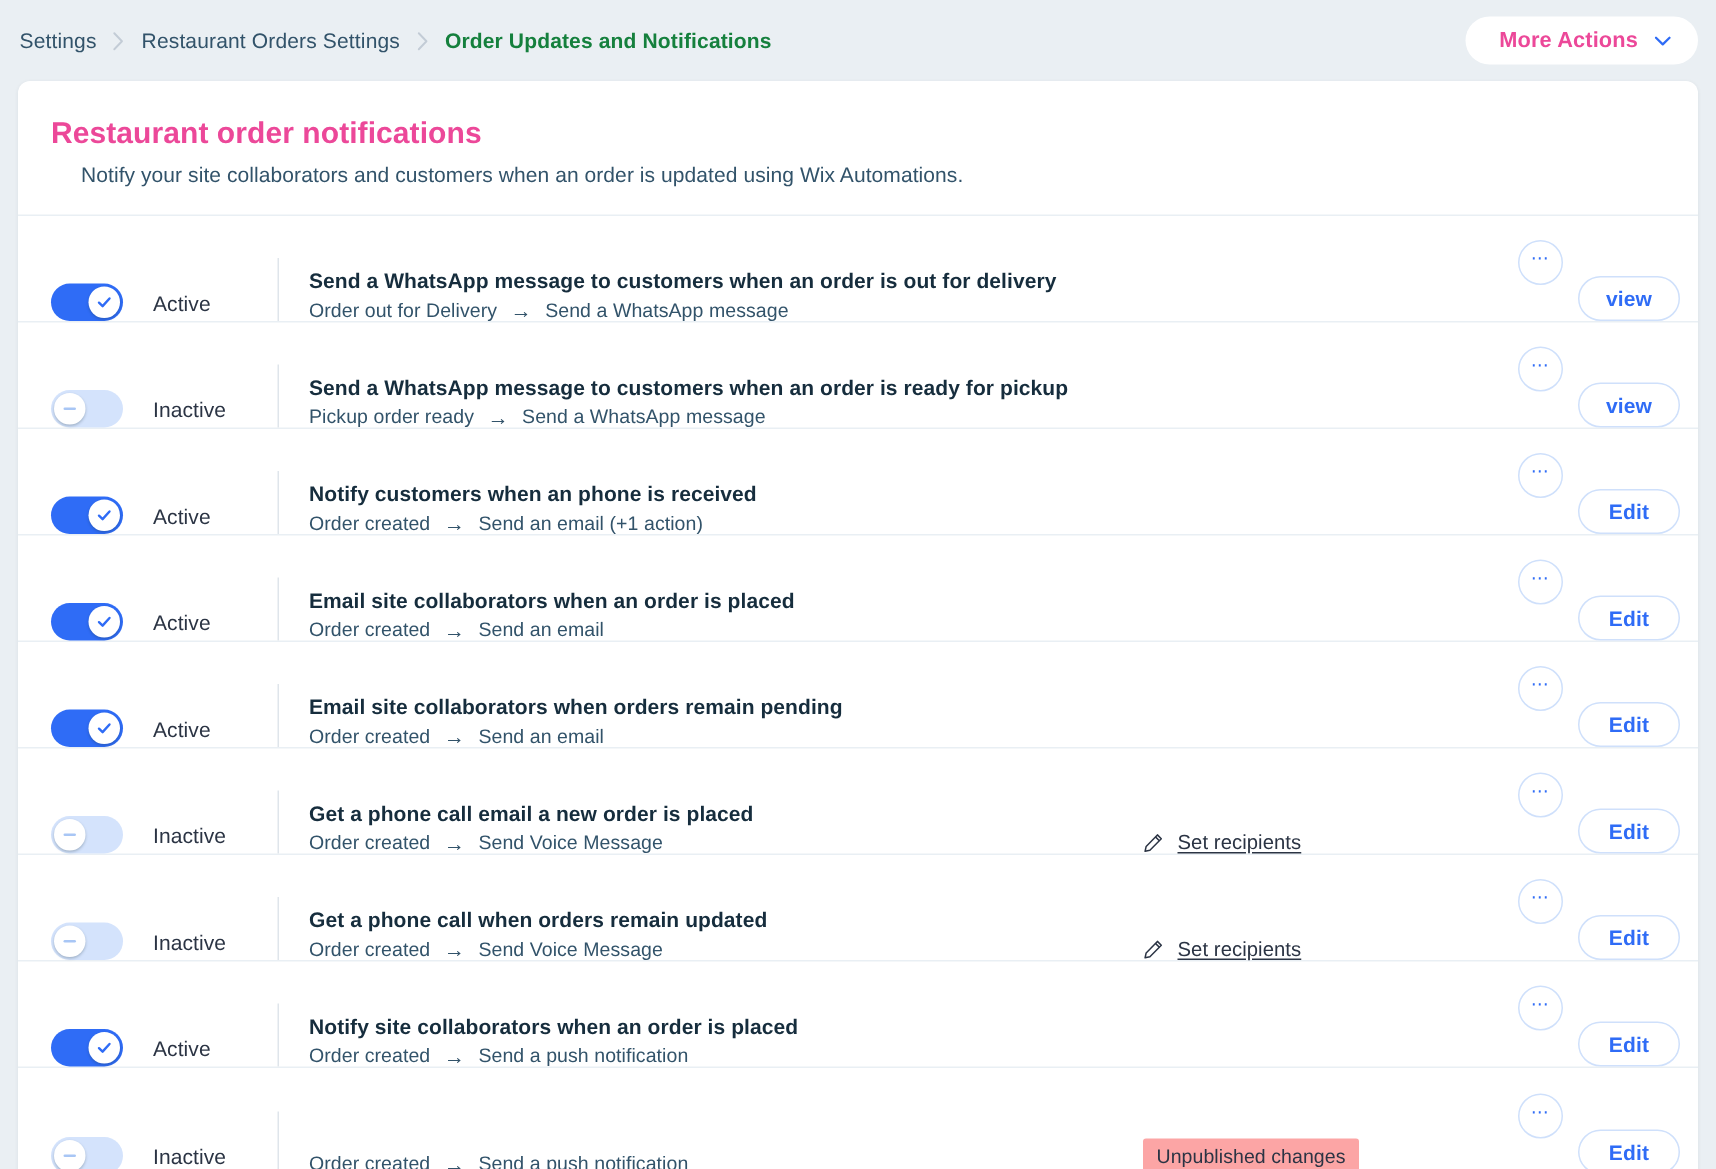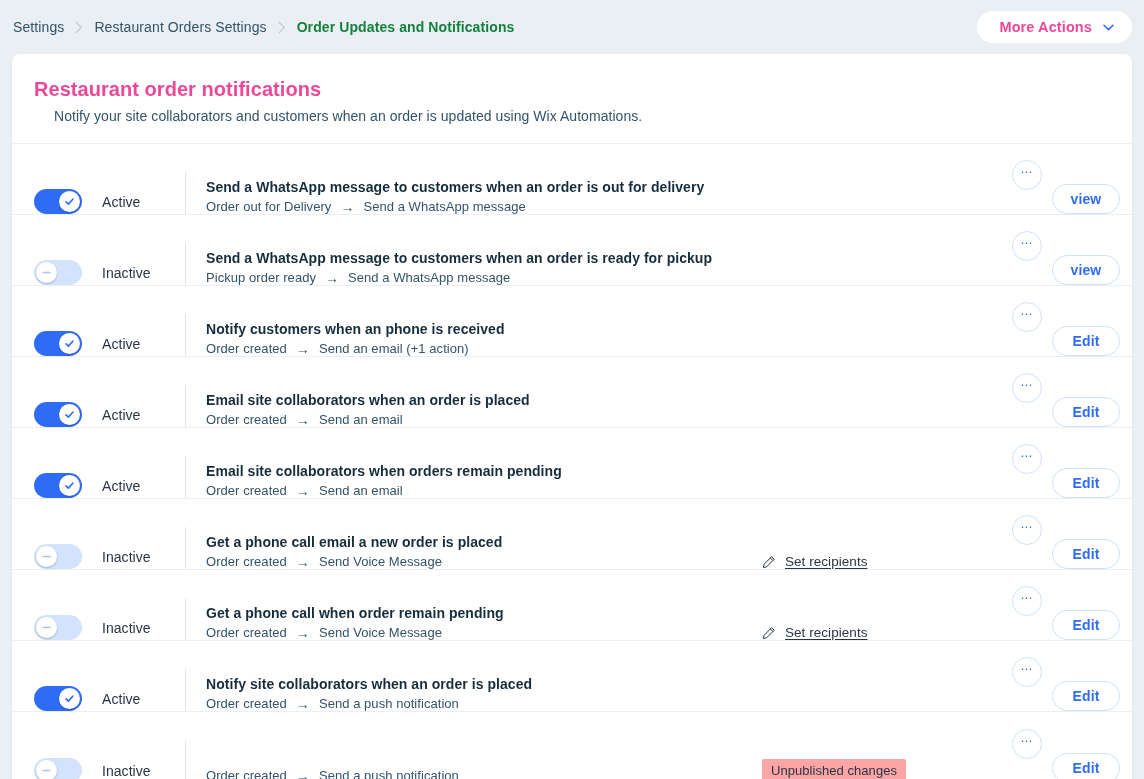--- a/index.html
+++ b/index.html
@@ -495,21 +495,21 @@
             <span class="knob">
               <svg width="13" height="13" viewBox="0 0 13 13">
                 <path d="M3.2 6.5 L9.8 6.5" fill="none" stroke="#a8c6f5" stroke-width="1.7" stroke-linecap="round"></path>
               </svg>
             </span>
           </div>
           <span class="status-label">Inactive</span>
         </div>
         <div class="divider-v"></div>
         <div class="info-cell">
-          <div class="info-title">Get a phone call when order remain pending</div>
+          <div class="info-title">Get a phone call when orders remain updated</div>
           <div class="info-flow">
             <span>Order created</span>
             <span class="flow-arrow">→</span>
             <span>Send Voice Message</span>
           </div>
         </div>
         <div class="mid-cell">
           <span class="recipients-link">
             <span>
               <svg width="14" height="14" viewBox="0 0 14 14">

